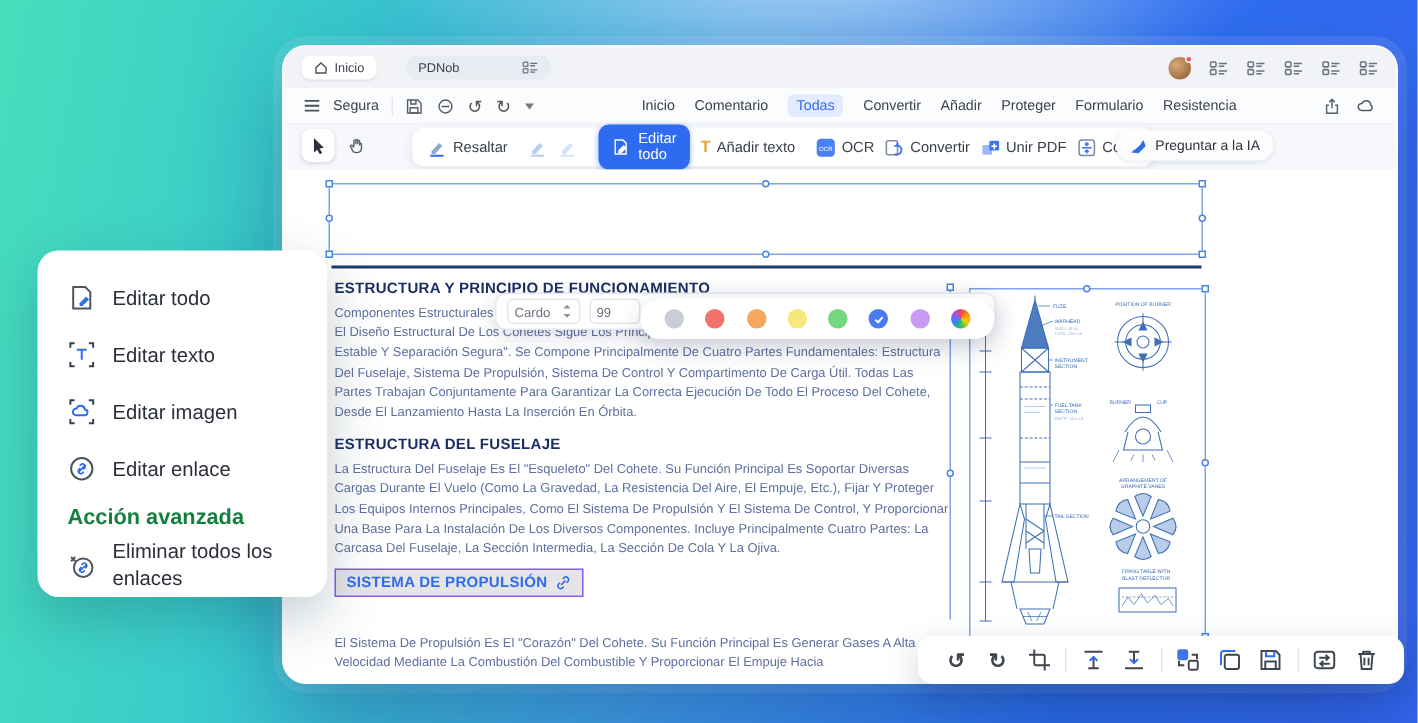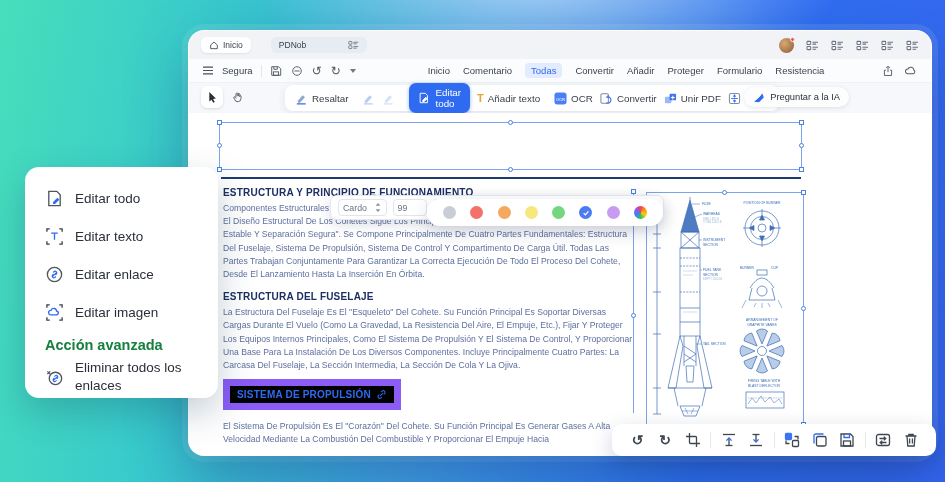--- a/index.html
+++ b/index.html
@@ -33,21 +33,21 @@
   .caret{ width:0;height:0;border-left:3.5px solid transparent;border-right:3.5px solid transparent;border-top:4px solid #777;}
   .nav{ display:flex; align-items:center; gap:13px; margin-left:72px;}
   .nav span{ cursor:default; }
   .nav .active{ background:#e2ebff; color:#2e6bf0; padding:2px 6px; border-radius:4px;}
   .menubar-right{ margin-left:auto; display:flex; gap:10px; align-items:center;}
   
   .toolrow{ position:relative; height:30px; background:#f6f8fb; }
   .cursor-tools{ position:absolute; left:12px; top:3px; display:flex; gap:4px; align-items:center;}
   .cursor-btn{ width:22px; height:22px; background:#fff; border-radius:6px; box-shadow:0 1px 3px rgba(0,0,0,.12); display:flex;align-items:center;justify-content:center;}
   .hand-btn{ width:22px;height:22px;display:flex;align-items:center;justify-content:center;}
-  .main-toolbar{ position:absolute; left:96px; top:2px; height:26px; width:494px; background:#fff; border-radius:8px;
+  .main-toolbar{ position:absolute; left:86px; top:2px; height:26px; width:494px; background:#fff; border-radius:8px;
     box-shadow:0 2px 8px rgba(30,50,90,.10); display:flex; align-items:center; gap:7px; padding:0 10px; font-size:9.8px; color:#3a4049;}
   .titem{ display:flex; align-items:center; gap:4px; white-space:nowrap;}
   .tdiv{ width:1px; height:13px; background:#e7eaef;}
   .btn-primary{ background:#2e6bf0; color:#fff; border-radius:7px; padding:4px 9px; display:flex; align-items:center; gap:5px; font-size:9.8px; box-shadow:0 1px 4px rgba(46,107,240,.45);}
   .t-letter{ font-weight:bold; font-size:11px; color:#e8a33d;}
   .askai{ position:absolute; right:82px; top:4px; display:flex; align-items:center; gap:5px;
     background:#fdfdfe; border-radius:12px; padding:4px 9px; font-size:9.3px; color:#2c313a; box-shadow:0 1px 4px rgba(30,50,90,.12);}
   
   .docarea{ position:relative; height:344px; background:#fff; }
   .sel-frame{ position:absolute; border:1.5px solid #7da4ea; }
@@ -58,21 +58,21 @@
   .h-bl{left:-3px;bottom:-3px}.h-bm{left:calc(50% - 3px);bottom:-3px}.h-br{right:-3px;bottom:-3px}
   .title-frame{ left:30px; top:9px; width:583px; height:48px; }
   .title-block{ position:absolute; left:10px; top:6px; right:10px; bottom:6px; background:#fadcab;
     display:flex; align-items:center; justify-content:center;
     font-family:"Liberation Serif",serif; font-size:21px; font-weight:600; color:#27457e; letter-spacing:.2px; white-space:nowrap;}
   .doc-rule{ position:absolute; left:32px; top:64px; width:580px; height:2px; background:#1e3a6e;}
   .doc-text{ position:absolute; left:34px; top:74px; width:412px; color:#5e6f9f;}
   .doc-text h3{ font-size:10px; color:#1c2f63; letter-spacing:.2px; margin-bottom:4px; font-weight:bold;}
   .doc-text p{ font-size:8.6px; line-height:13.2px; }
   .doc-text .gap{ height:10px; }
-  .link-head{ display:inline-flex; align-items:center; gap:5px; border:7px solid #8b5cf6; background:#000000;
+  .link-head{ display:inline-flex; align-items:center; gap:5px; border:1px solid #8b5cf6; background:#e5e5e5;
     padding:3px 7px; margin-top:7px; font-size:10px; font-weight:bold; color:#2e6bf0; letter-spacing:.2px;}
   
   .text-sel-line{ position:absolute; left:444px; top:79px; width:0; height:221px; border-left:1.5px solid #7da4ea;}
   .image-frame{ left:457px; top:79px; width:158px; height:233px; }
   .rocket-wrap{ position:absolute; left:461px; top:83px; width:150px; height:225px; }
   
   .fmt-toolbar{ position:absolute; left:330px; top:173px; width:334px; height:25px; background:#fff; border:1px solid #e5e8ee;
     border-radius:7px; box-shadow:0 4px 14px rgba(25,40,80,.16); display:flex; align-items:center; gap:6px; padding:0 7px; z-index:6;margin-top:22px;}
   .field{ display:flex; align-items:center; justify-content:space-between; border:1px solid #e2e5ea; border-radius:4px; height:17px; padding:0 4px; color:#6b7280; font-size:8.8px;}
   .field.font{ width:64px;} .field.size{ width:34px;gap:29px;}
@@ -350,21 +350,21 @@
       <div class="link-head">
         <span>SISTEMA DE PROPULSIÓN</span>
         <span>
             <svg width="11" height="11" viewBox="0 0 14 14" fill="none" stroke="#2e6bf0" stroke-width="1.3">
               <path d="M5.2 8.8l3.6-3.6"></path>
               <path d="M6.6 3.8l1.3-1.3a2.3 2.3 0 0 1 3.2 3.2L9.8 7"></path>
               <path d="M7.4 10.2l-1.3 1.3a2.3 2.3 0 0 1-3.2-3.2L4.2 7"></path>
             </svg>
           </span>
       </div>
-      <p style="margin-top:10px">El Sistema De Propulsión Es El "Corazón" Del Cohete. Su Función Principal Es Generar Gases A Alta Velocidad Mediante La Combustión Del Combustible Y Proporcionar El Empuje Hacia</p>
+      <p style="margin-top:24px">El Sistema De Propulsión Es El "Corazón" Del Cohete. Su Función Principal Es Generar Gases A Alta Velocidad Mediante La Combustión Del Combustible Y Proporcionar El Empuje Hacia</p>
     </div>
 
     <div class="text-sel-line">
       <i class="handle" style="left:-3.5px;top:-3px"></i>
       <i class="handle round" style="left:-3.5px;top:121px"></i>
     </div>
 
     <div class="rocket-wrap">
       <svg width="150" height="225" viewBox="0 0 150 225" fill="none" stroke="#3f6fb4" stroke-width="0.7">
 
@@ -542,35 +542,35 @@
     <span>
         <svg width="19" height="19" viewBox="0 0 20 20" fill="none" stroke="#374151" stroke-width="1.4">
           <path d="M2 5V2h3M15 2h3v3M18 15v3h-3M5 18H2v-3"></path>
           <path d="M6.5 6.5h7M10 6.5v7" stroke="#2e6bf0"></path>
         </svg>
       </span>
     <span>Editar texto</span>
   </div>
   <div class="row">
     <span>
+        <svg width="19" height="19" viewBox="0 0 20 20" fill="none" stroke="#374151" stroke-width="1.4">
+          <path d="M2 5V2h3M15 2h3v3M18 15v3h-3M5 18H2v-3"></path>
+          <path d="M6 12.5a2.4 2.4 0 0 1 .4-4.8 3 3 0 0 1 5.8.8 2 2 0 0 1-.4 4z" stroke="#2e6bf0"></path>
+        </svg>
+      </span>
+    <span>Editar imagen</span>
+  </div>
+  <div class="row">
+    <span>
         <svg width="19" height="19" viewBox="0 0 20 20" fill="none">
           <circle cx="10" cy="10" r="7.5" stroke="#4b5563" stroke-width="1.4"></circle>
           <path d="M7.5 12.5l5-5M8.6 7.9l1-1a1.8 1.8 0 0 1 2.5 2.5l-1 1M11.4 12.1l-1 1a1.8 1.8 0 0 1-2.5-2.5l1-1" stroke="#2e6bf0" stroke-width="1.2"></path>
         </svg>
       </span>
     <span>Editar enlace</span>
-  </div>
-  <div class="row">
-    <span>
-        <svg width="19" height="19" viewBox="0 0 20 20" fill="none" stroke="#374151" stroke-width="1.4">
-          <path d="M2 5V2h3M15 2h3v3M18 15v3h-3M5 18H2v-3"></path>
-          <path d="M6 12.5a2.4 2.4 0 0 1 .4-4.8 3 3 0 0 1 5.8.8 2 2 0 0 1-.4 4z" stroke="#2e6bf0"></path>
-        </svg>
-      </span>
-    <span>Editar imagen</span>
   </div>
   <div class="hdr">Acción avanzada</div>
   <div class="row two">
     <span>
         <svg width="19" height="19" viewBox="0 0 20 20" fill="none">
           <circle cx="11" cy="11" r="6.5" stroke="#4b5563" stroke-width="1.4"></circle>
           <path d="M8.8 13.2l4.4-4.4M9.8 9.1l.9-.9a1.7 1.7 0 0 1 2.4 2.4l-.9.9M12.2 12.9l-.9.9a1.7 1.7 0 0 1-2.4-2.4l.9-.9" stroke="#2e6bf0" stroke-width="1.1"></path>
           <path d="M2.5 3.5l3 3M5.5 3.5l-3 3" stroke="#4b5563" stroke-width="1.3"></path>
         </svg>
       </span>

